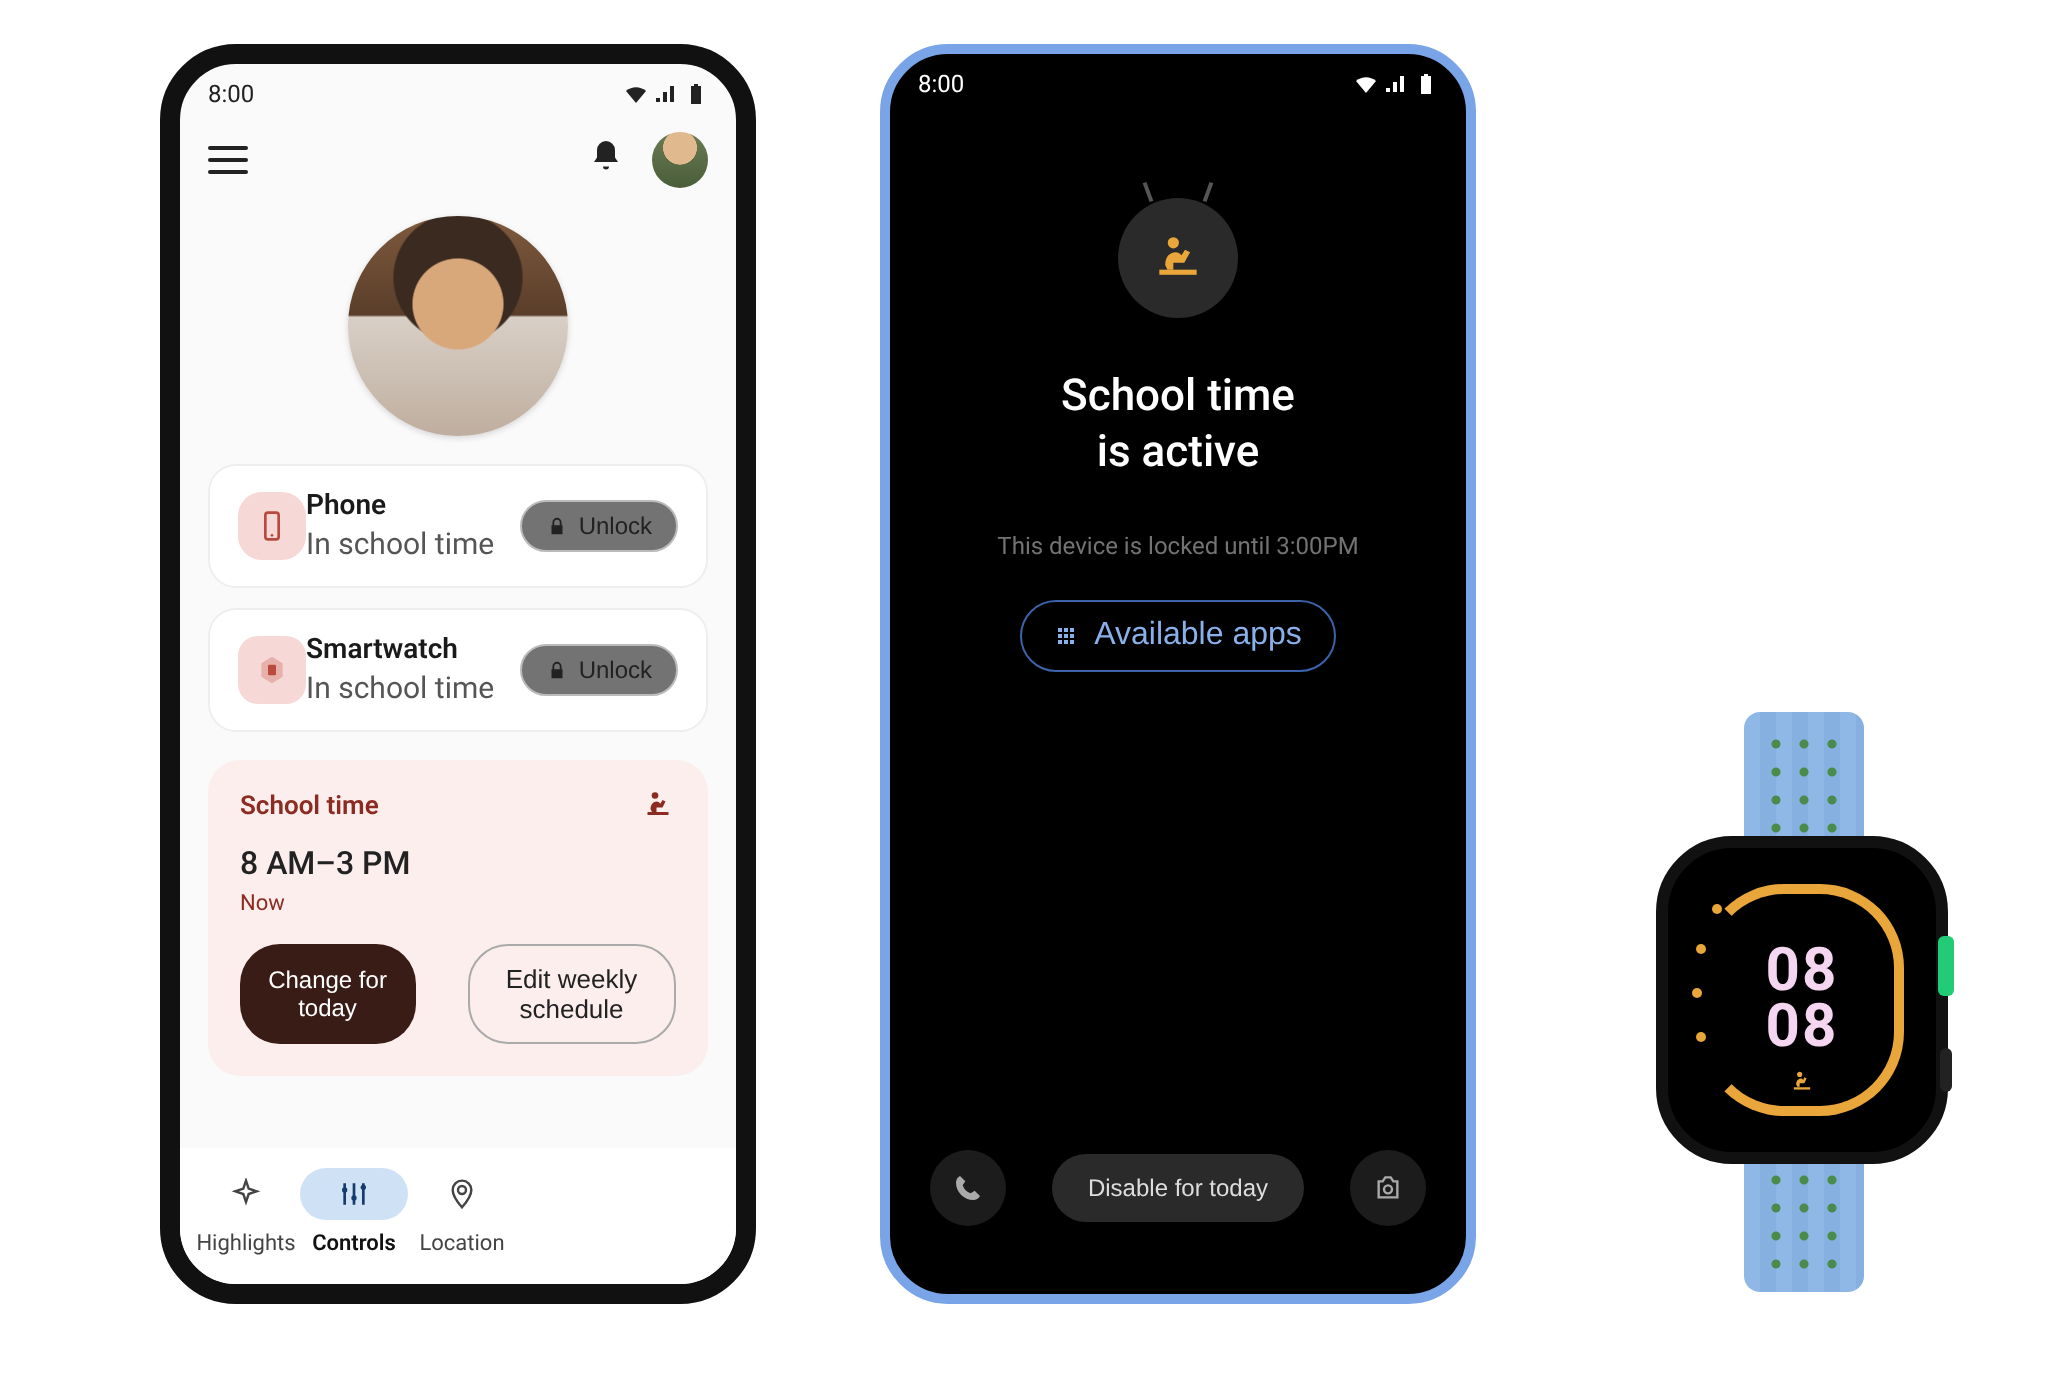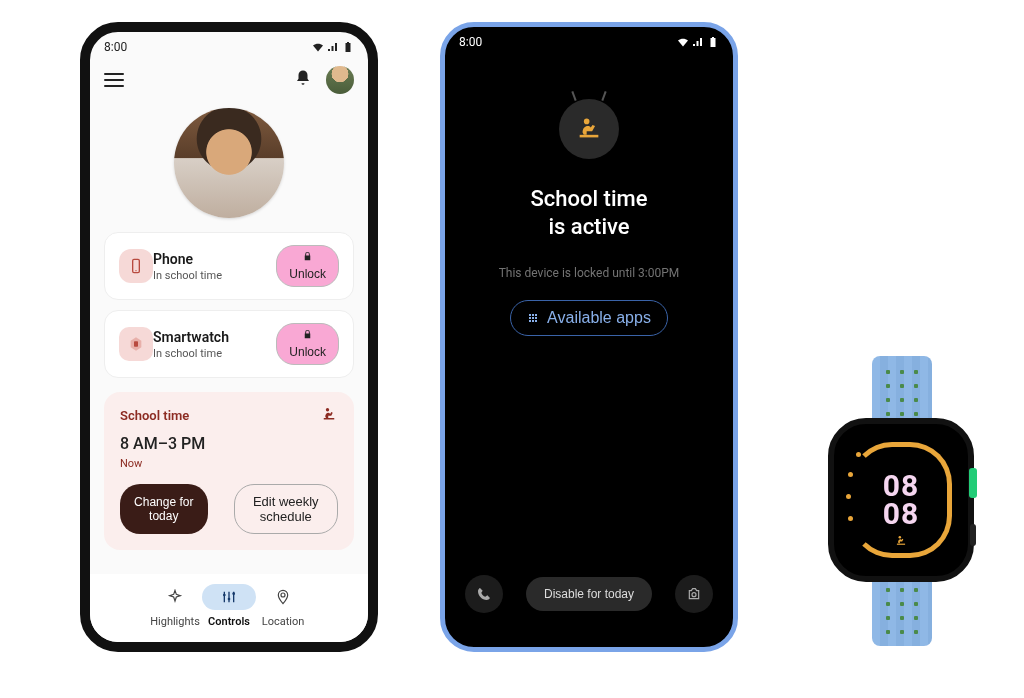--- a/index.html
+++ b/index.html
@@ -66,27 +66,26 @@
   }
   .card .iconsq {
     width:34px; height:34px; border-radius:12px;
     background:#f6d9d7;
     display:flex; align-items:center; justify-content:center;
   }
   .card .iconsq.hex { border-radius:10px; transform: none; }
   .card .iconsq svg { width:16px; height:16px; }
   .card .cardtext { flex:1; }
   .card .cardtitle { font-size:14px; font-weight:600; color:#1a1a1a; }
-  .card .cardsub { font-size:11px; color:#555; margin-top:2px; }
+  .card .cardsub { font-size:15px; color:#555; margin-top:2px; }
   .unlockbtn {
     display:flex; align-items:center; gap:5px;
     border:1px solid #bbb; border-radius:18px;
     padding:5px 12px; font-size:12px; font-weight:500; color:#222;
-    background:#f9a8d4;
-    flex-direction:column;
+    background:#737373;
   }
   .unlockbtn svg { width:11px; height:11px; }
 
   .schoolcard {
     margin: 4px 14px 0 14px;
     background:#fbeeed;
     border-radius:16px;
     padding:14px 16px 16px 16px;
   }
   .schoolcard .hdr {
@@ -103,21 +102,21 @@
     padding:9px 14px; font-size:12px; font-weight:500;
   }
   .pill-outline {
     background:transparent; color:#222; border:1px solid #aaa; border-radius:20px;
     padding:9px 12px; font-size:13px; font-weight:500;
   }
 
   .bottomnav {
     margin-top:auto;
     background:#fff;
-    display:flex; justify-content:center; align-items:flex-end;
+    display:flex; justify-content:flex-start; align-items:flex-end;
     padding:10px 6px 14px 6px;
   }
   .navitem { display:flex; flex-direction:column; align-items:center; gap:5px; font-size:11px; color:#444; }
   .navitem .pillicon {
     width:54px; height:26px; border-radius:16px;
     display:flex; align-items:center; justify-content:center;
   }
   .navitem.active .pillicon { background:#cfe2f5; }
   .navitem svg { width:16px; height:16px; }
   .navitem.active { color:#111; font-weight:600; }

